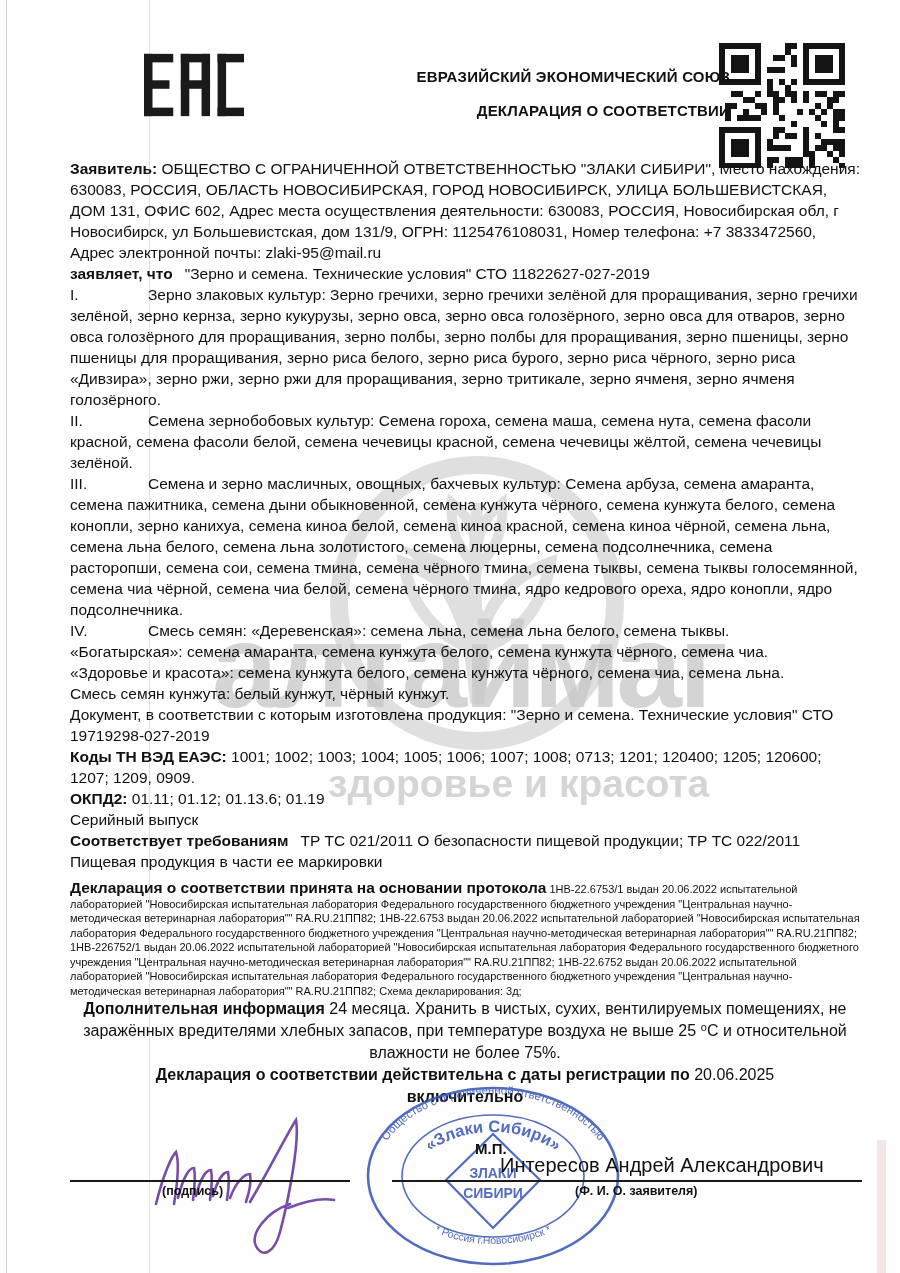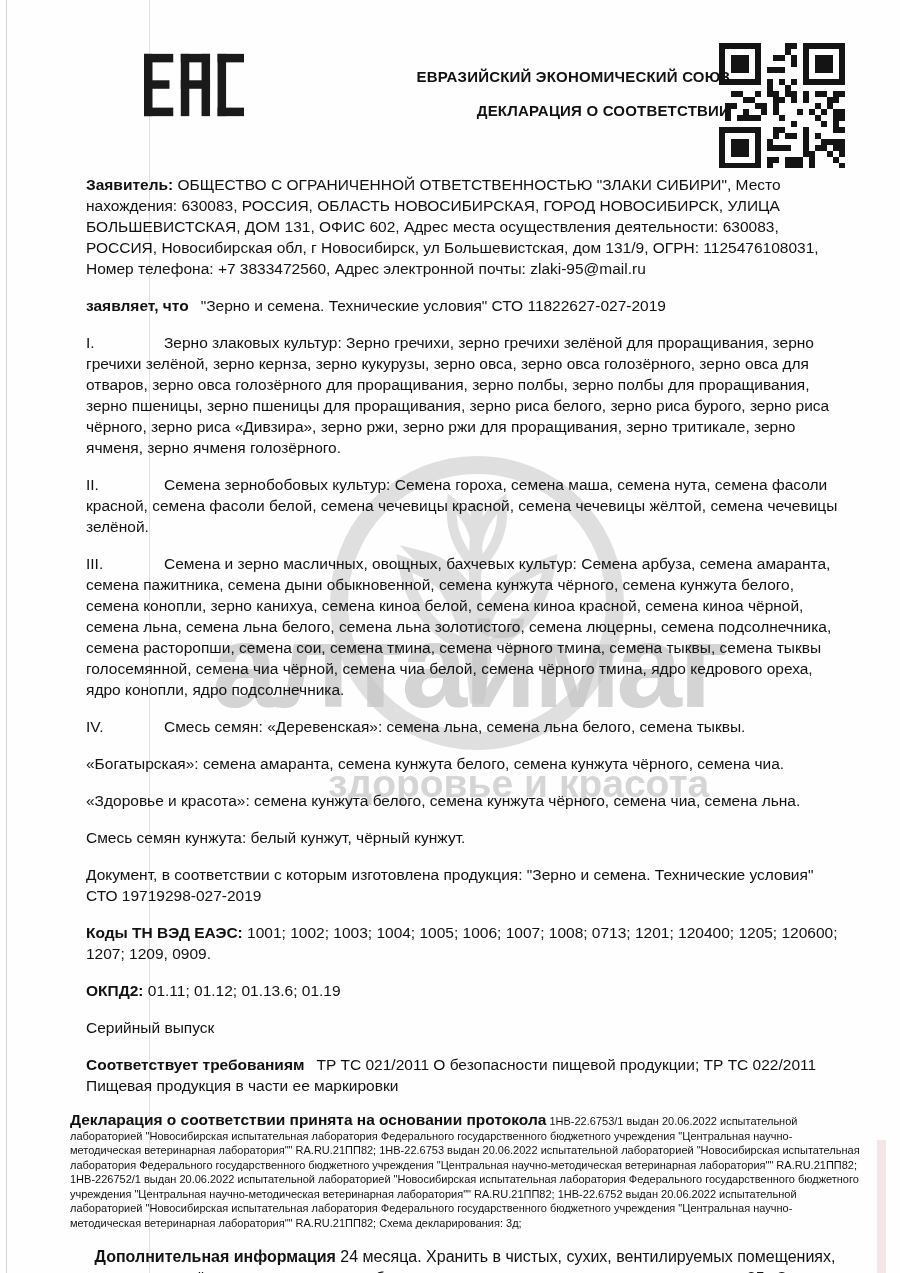--- a/index.html
+++ b/index.html
@@ -31,21 +31,21 @@
 
   
   .header { position:relative; height:118px; }
   .eac { position:absolute; left:74px; top:12px; }
   .titles { position:absolute; left:190px; top:28px; width:470px; text-align:right; }
   .titles .t1 { font-size:15px; font-weight:bold; letter-spacing:.2px; }
   .titles .t2 { font-size:15px; font-weight:bold; margin-top:17px; letter-spacing:.2px; }
   .qr { position:absolute; left:644px; top:-2px; }
 
   
-  p.line { font-size:15.5px; line-height:21px; margin:16px; }
+  p.line { font-size:15.5px; line-height:21px; margin:0; }
   .mt4 { margin-top:4px; } .mt6 { margin-top:6px; } .mt14 { margin-top:14px;text-align:center; }
   b.lbl { font-weight:bold; }
   .rn { display:inline-block; width:78px; }
   .gap-sm { margin-left:12px; }
   .small-inline { font-size:11px; line-height:14.5px; }
   p.protocol { font-size:11px; line-height:14.5px; margin-top:8px; }
   p.protocol b.lbl { font-size:15.5px; line-height:15px; }
 
   
   .sigblock { position:relative; height:118px; margin-top:10px; }

